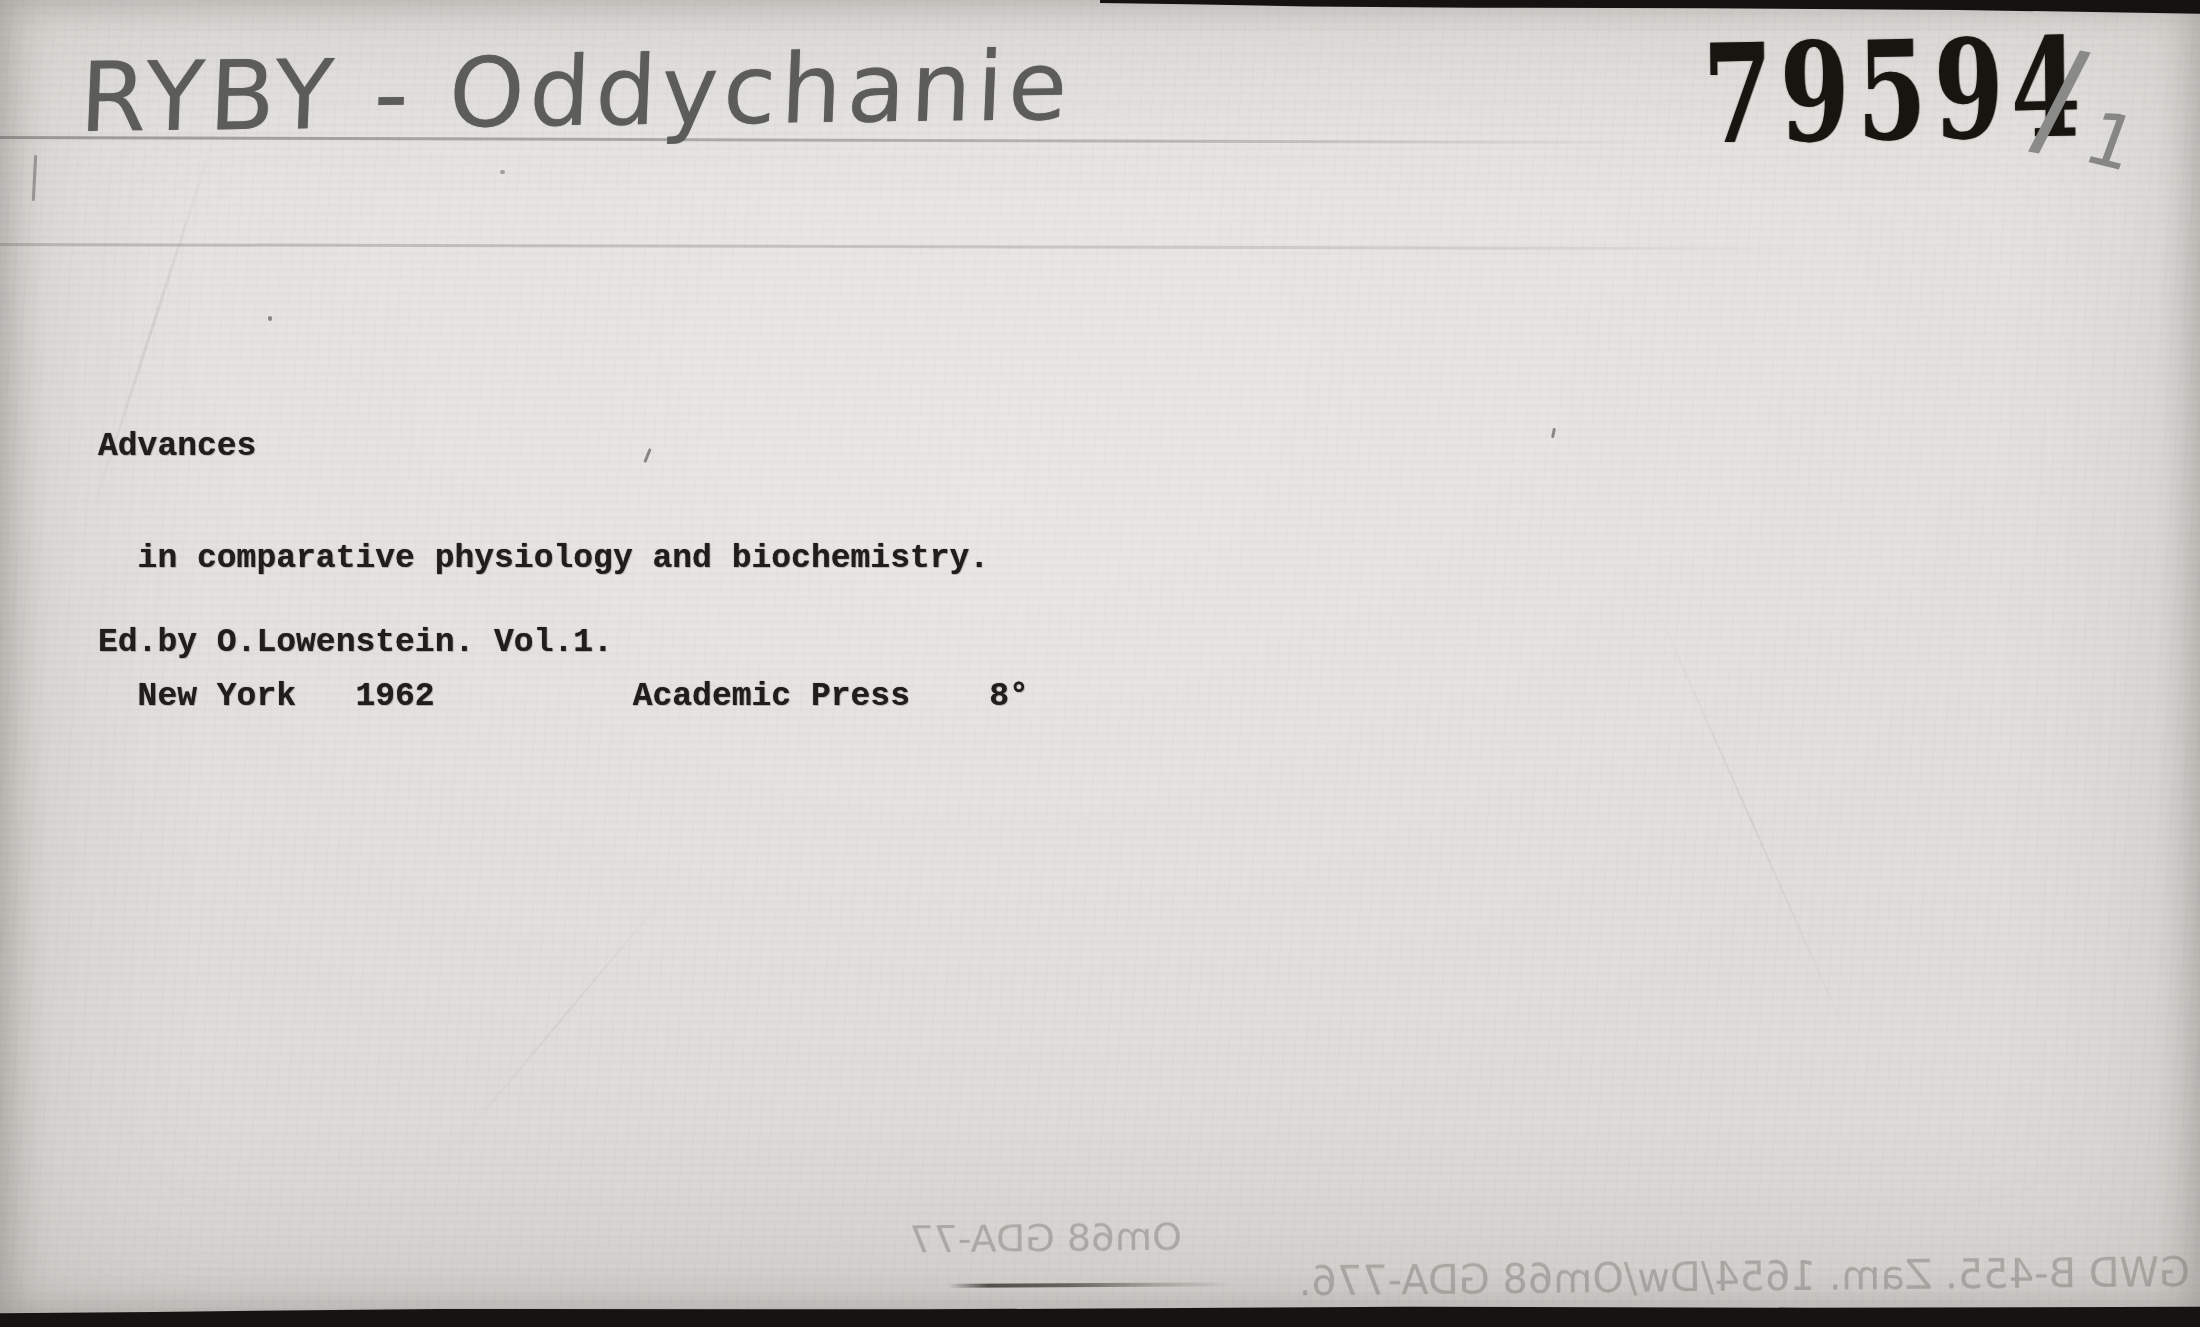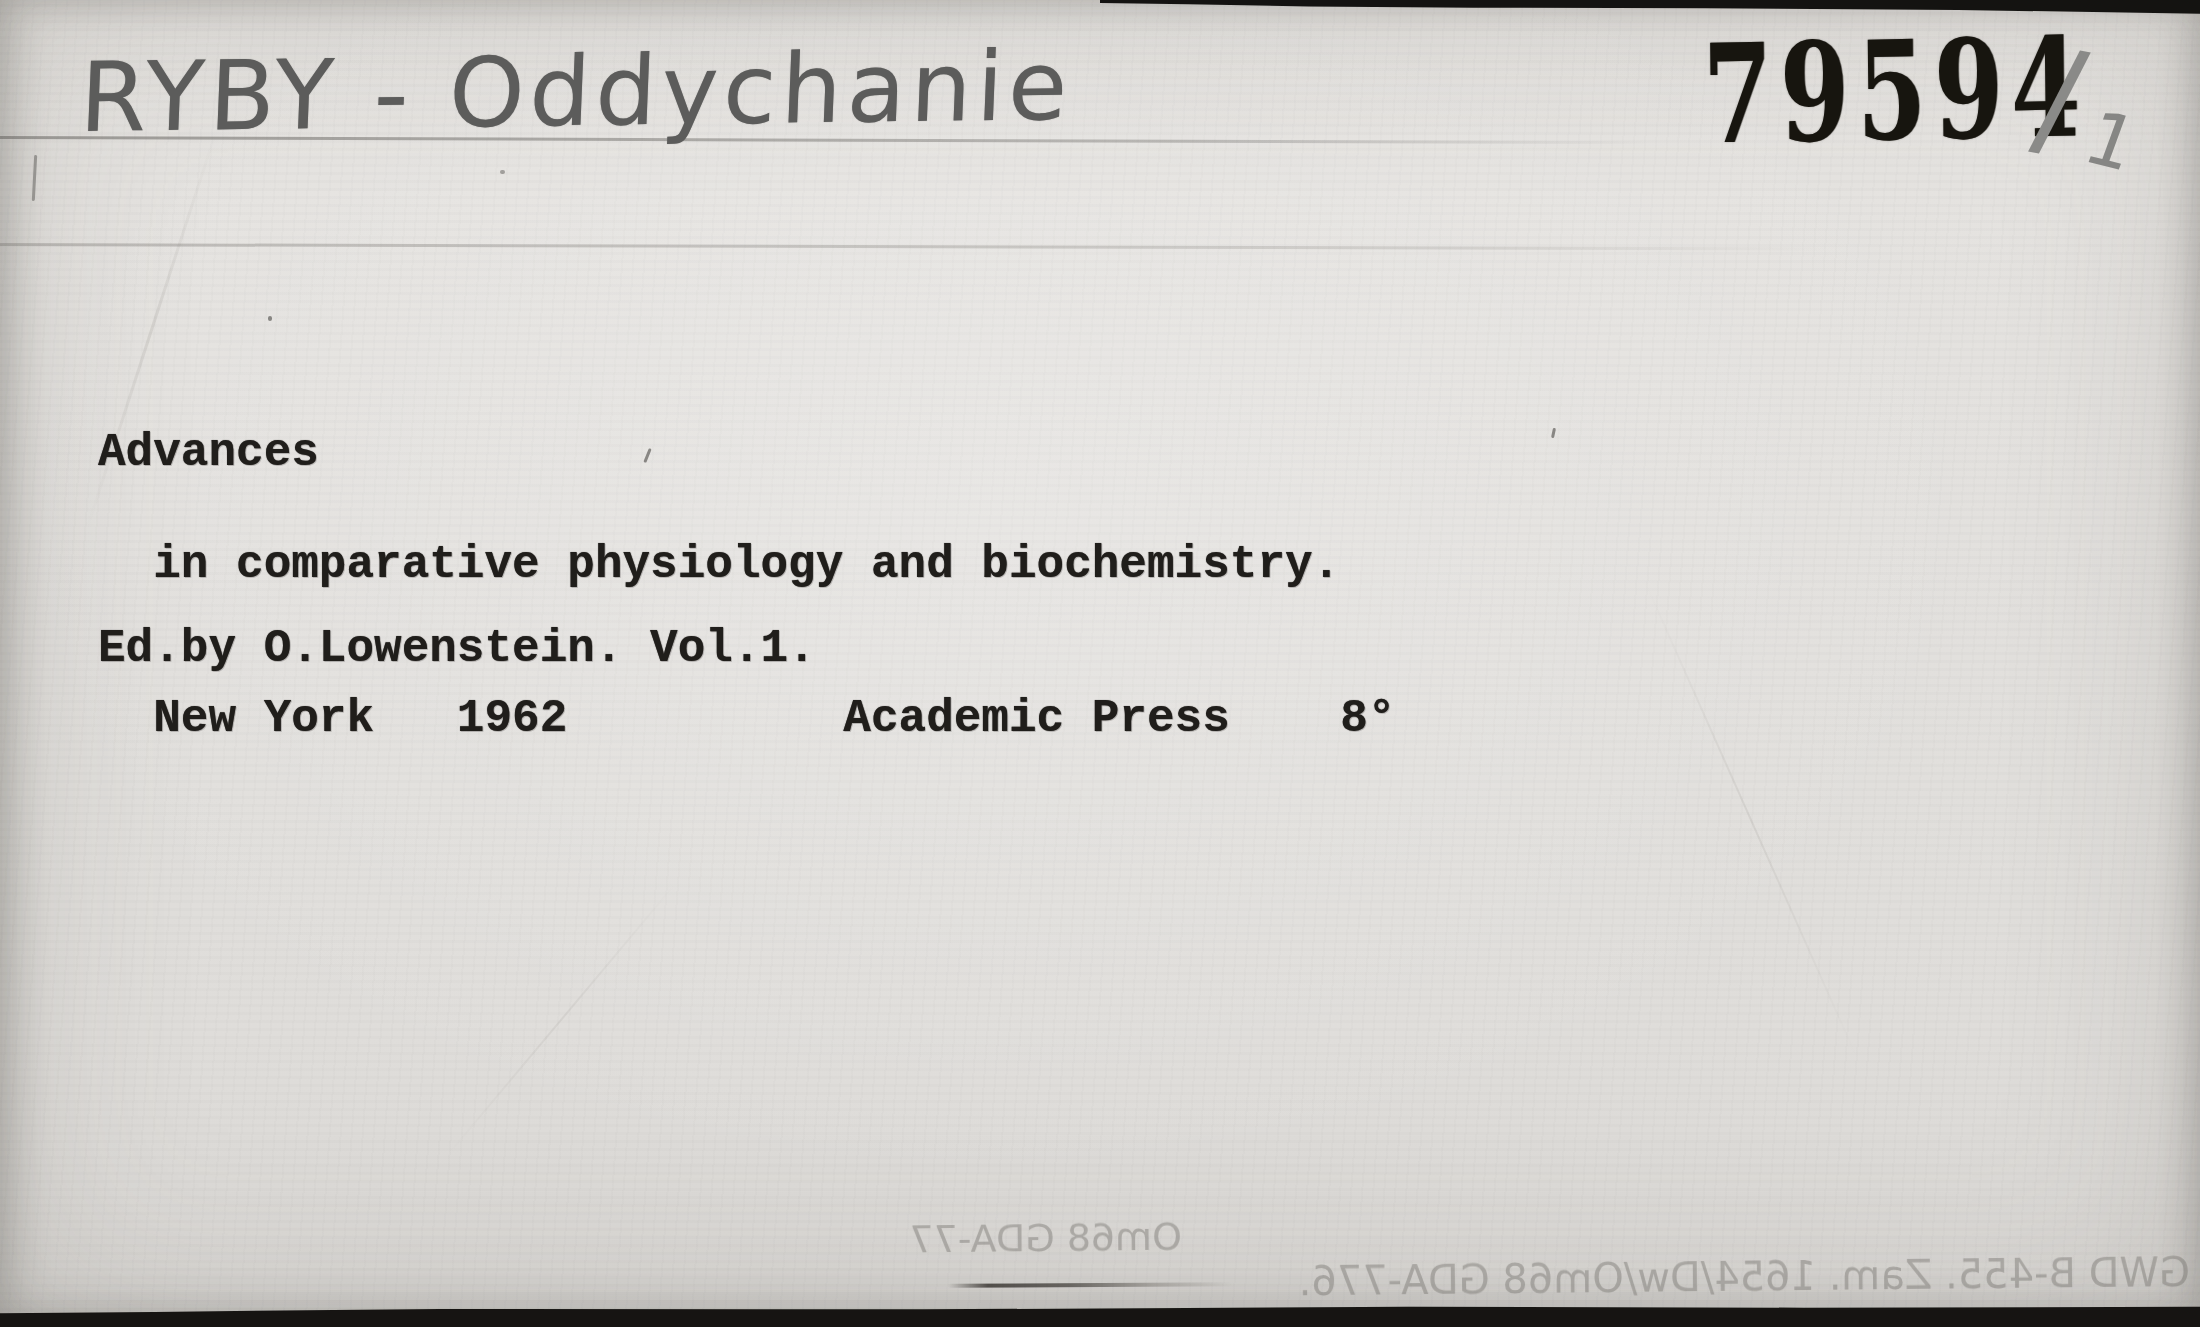--- a/index.html
+++ b/index.html
@@ -108,30 +108,30 @@
     font-size: 74px; line-height: 1;
     color: #868684;
     transform: rotate(14deg) skewX(-6deg);
   }
 
   
   .typed-line {
     position: absolute; left: 98px;
     font-family: "Liberation Mono", monospace;
     font-weight: bold;
-    font-size: 46px; line-height: 1;
+    font-size: 33px; line-height: 1;
     color: #201e1b;
     white-space: pre;
     letter-spacing: 0;
     text-shadow: 0 0 1px rgba(32,30,27,0.75), 1px 1px 0 rgba(32,30,27,0.18);
   }
   .tl-1 { top: 430px; }
   .tl-2 { top: 542px; }
   .tl-3 { top: 626px; }
-  .tl-4 { top: 696px; }
+  .tl-4 { top: 680px; }
   .tl-5 { top: 762px; }
 
   
   .bleed {
     position: absolute;
     font-family: "DejaVu Sans", sans-serif;
     color: rgba(112,109,104,0.42);
     white-space: pre;
     transform: scaleX(-1) rotate(0.6deg);
     filter: blur(0.6px);

